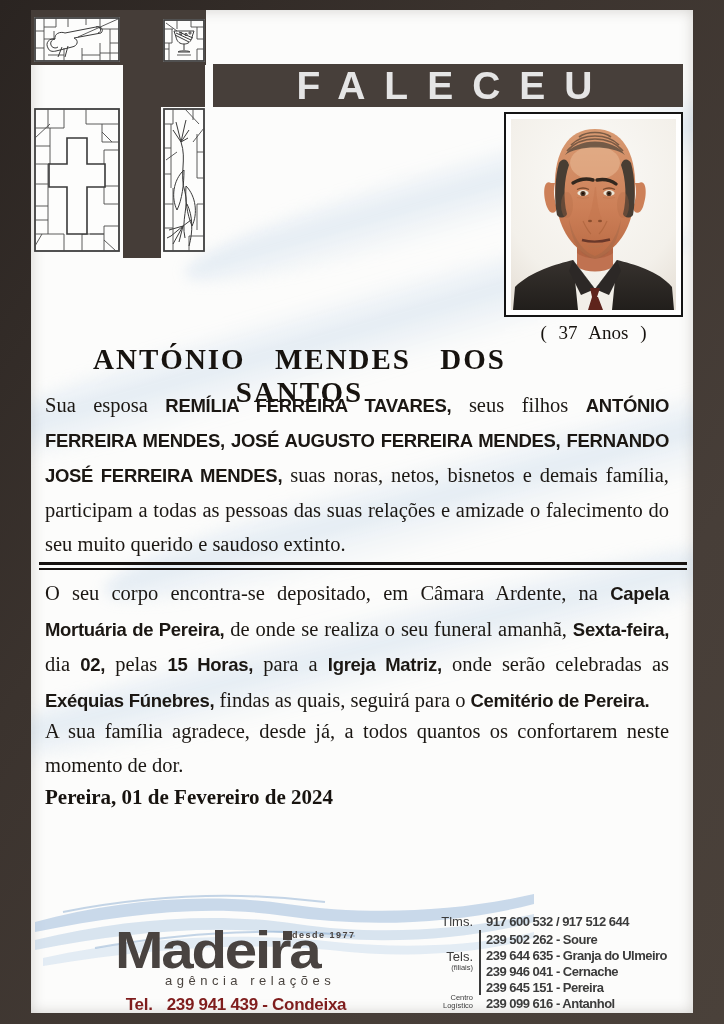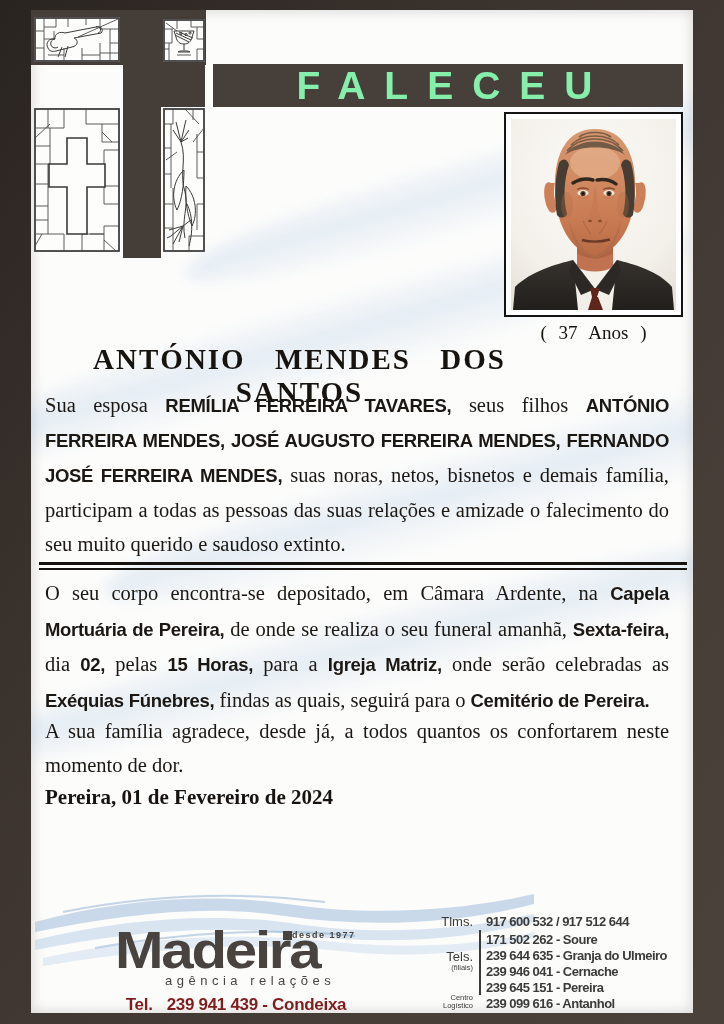--- a/index.html
+++ b/index.html
@@ -5,21 +5,21 @@
   html,body{margin:0;padding:0;background:#241f1c;}
   .sheet{position:relative;width:724px;height:1024px;overflow:hidden;
          background:linear-gradient(125deg,#2a2421 0%,#3b332e 35%,#473e38 75%,#4a413a 100%);
          font-family:"Liberation Serif",serif;}
   .page{position:absolute;left:31px;top:10px;width:662px;height:1003px;background:#fcfcfb;
         box-shadow:inset 0 0 14px rgba(70,58,48,.22);overflow:hidden;}
   .streak{position:absolute;border-radius:50%;filter:blur(7px);pointer-events:none;
           background:linear-gradient(180deg,rgba(172,198,226,0) 0%,rgba(168,196,224,.30) 45%,rgba(156,188,218,.14) 62%,rgba(172,198,226,0) 100%);}
   .dk{position:absolute;background:#453d38;}
   .banner{position:absolute;left:182px;top:54px;width:470px;height:43px;background:#473f3a;
-          color:#86efac;font-family:"Liberation Sans",sans-serif;font-weight:700;font-size:39px;
+          color:#e5e5e5;font-family:"Liberation Sans",sans-serif;font-weight:700;font-size:39px;
           line-height:44px;text-align:center;letter-spacing:19px;padding-left:12px;box-sizing:border-box;}
   .panel{position:absolute;background:#fdfdfc;}
   .photo-frame{position:absolute;left:473px;top:102px;width:179px;height:205px;box-sizing:border-box;
                border:2px solid #141414;background:#fff;padding:5px;}
   .photo-frame svg{display:block;width:100%;height:100%;}
   .photo-caption{position:absolute;left:473px;top:312px;width:179px;text-align:center;
                  font-size:19px;color:#17130f;word-spacing:7px;}
   .deceased-name{position:absolute;left:0;top:333px;width:537px;text-align:center;
                  font-size:29px;font-weight:700;color:#17130f;letter-spacing:2px;word-spacing:20px;}
   .para{position:absolute;left:14px;width:624px;font-size:20.5px;line-height:34px;
@@ -196,21 +196,21 @@
 
     <div class="ct ct-label" style="left:390px;top:904px;width:52px;">Tlms.</div>
     <div class="ct ct-value" style="left:455px;top:904px;">917 600 532 / 917 512 644</div>
 
     <div class="ct" style="left:388px;top:939px;width:54px;">
       <div class="ct-label" style="position:static;">Tels.</div>
       <div class="ct-sub">(filiais)</div>
     </div>
     <div class="tel-rule"></div>
     <div class="ct ct-value tel-rows" style="left:455px;top:922px;">
-        <div class="tel-row">171 502 262 - Soure</div>
+        <div class="tel-row">239 502 262 - Soure</div>
         <div class="tel-row">239 644 635 - Granja do Ulmeiro</div>
         <div class="tel-row">239 946 041 - Cernache</div>
         <div class="tel-row">239 645 151 - Pereira</div>
       </div>
 
     <div class="ct ct-sub" style="left:380px;top:984px;width:62px;">
       <div>Centro</div>
       <div>Logístico</div>
     </div>
     <div class="ct ct-value tel-rows" style="left:455px;top:986px;">

